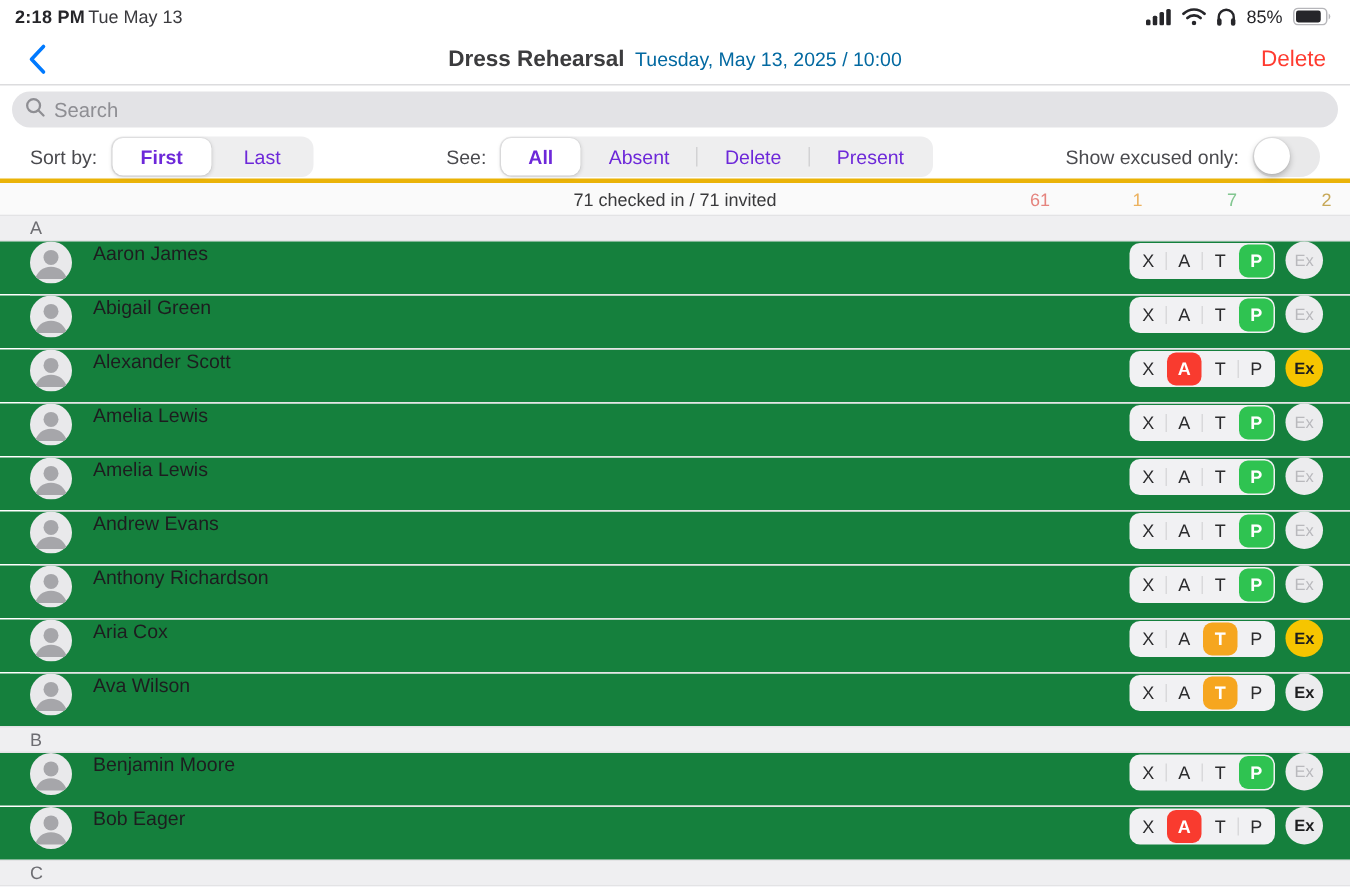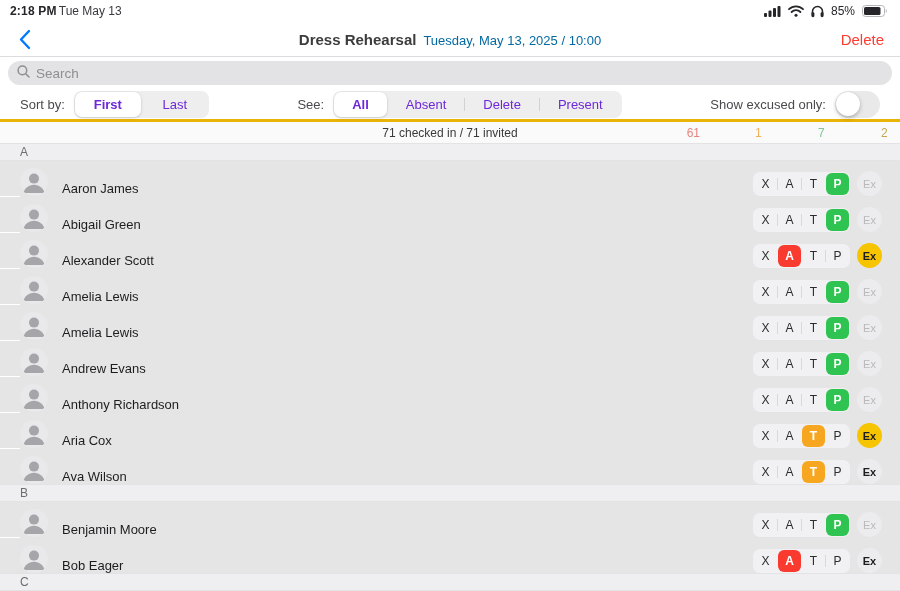--- a/index.html
+++ b/index.html
@@ -80,22 +80,22 @@
   }
   .summary-counts span { min-width:8px; text-align:left;margin-left:36px; }
   
   .list { background:#fff; }
   .section-header {
     height:18px; background:#efeff1; color:#6d6d72; font-size:12px;
     display:flex; align-items:center; padding-left:20px;
     border-top:1px solid #e3e3e5; border-bottom:1px solid #e3e3e5;
   }
   .person-row {
-    height:35px; display:flex; align-items:flex-end;
-    padding:0 18px 0 20px; background:#e5e5e5; position:relative;
+    height:35px; display:flex; align-items:flex-start;
+    padding:0 18px 0 20px; background:#15803d; position:relative;
   }
   .person-row.has-divider::before {
     content:""; position:absolute; top:-1px; left:20px; right:0; height:1px; background:#e4e4e6;
   }
   .person-row + .person-row { margin-top:1px; }
   .avatar { width:28px; height:28px; flex:0 0 auto; }
   .person-name { margin-left:14px; font-size:13px; color:#1d1d1f; }
   .row-controls { margin-left:auto; display:flex; align-items:center; gap:7px; }
   .status-seg {
     display:flex; align-items:center; background:#f1f1f3;

